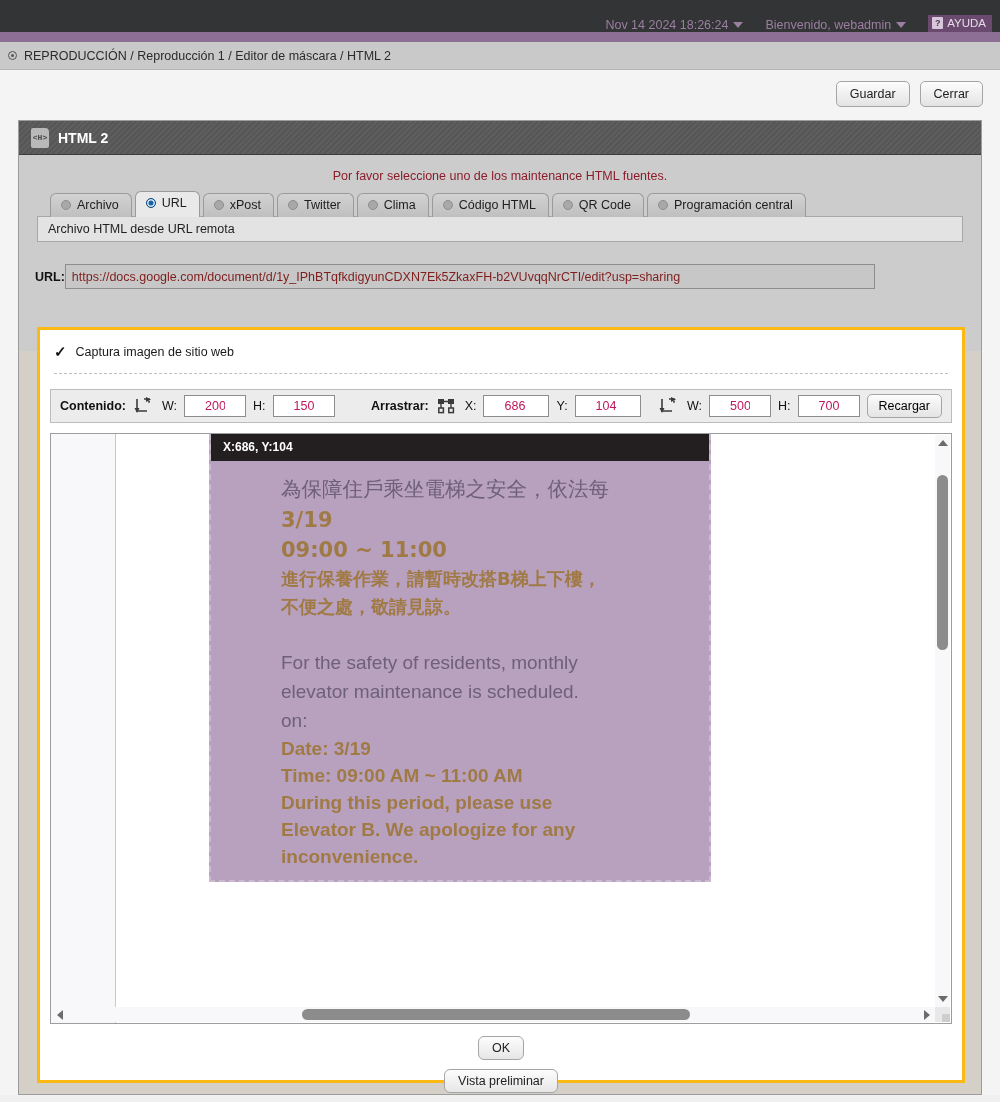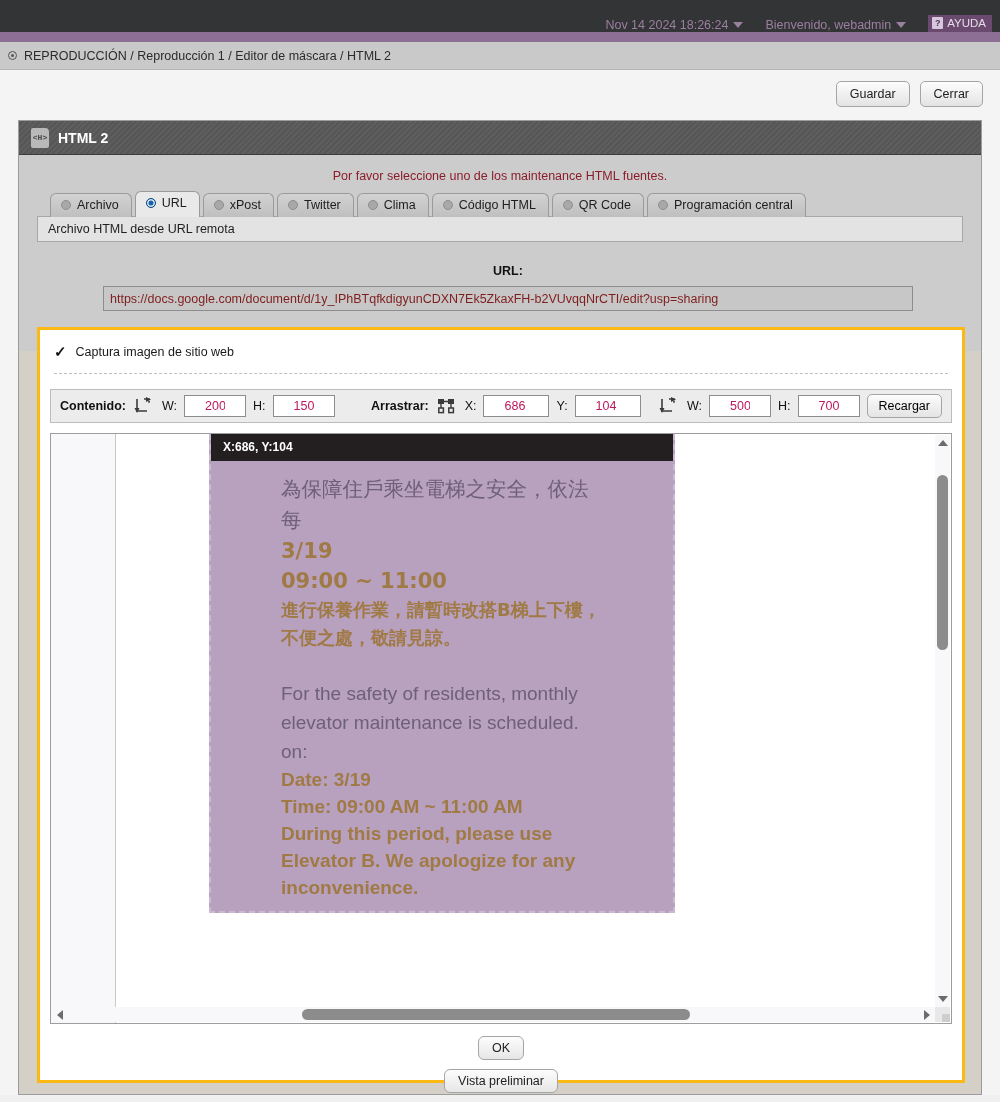--- a/index.html
+++ b/index.html
@@ -177,22 +177,20 @@
     border: 1px solid #a8a8a8;
     height: 26px;
     display: flex; align-items: center;
     padding-left: 10px;
     font-size: 12.5px;
     color: #1e1e1e;
   }
   .url-row {
     display: flex; align-items: center;
     margin: 22px 0 0 16px;
-    gap: 8px;
-    flex-direction: column;
   }
   .url-label { font-size: 12.5px; font-weight: bold; color: #111; }
   .url-input {
     width: 810px; height: 25px;
     background: #c7c7c7;
     border: 1px solid #8d8d8d;
     font-size: 12.5px;
     color: #7f1d1d;
     padding: 0 6px;
     font-family: "Liberation Sans", sans-serif;
@@ -268,21 +266,21 @@
   .vp-inner {
     position: absolute;
     left: 64px; top: 0;
     right: 0; bottom: 0;
     background: #ffffff;
     border-left: 1px solid #c9c9c9;
   }
   .shot {
     position: absolute;
     left: 93px; top: 0px;
-    width: 466px;
+    width: 502px;
     background: #b8a0bf;
     border: 2px dashed #cbb9d0;
     border-top: none;
   }
   .shot-hdr {
     background: #231f20;
     color: #ffffff;
     font-size: 12px;
     font-weight: bold;
     padding: 6px 0 7px 12px;

